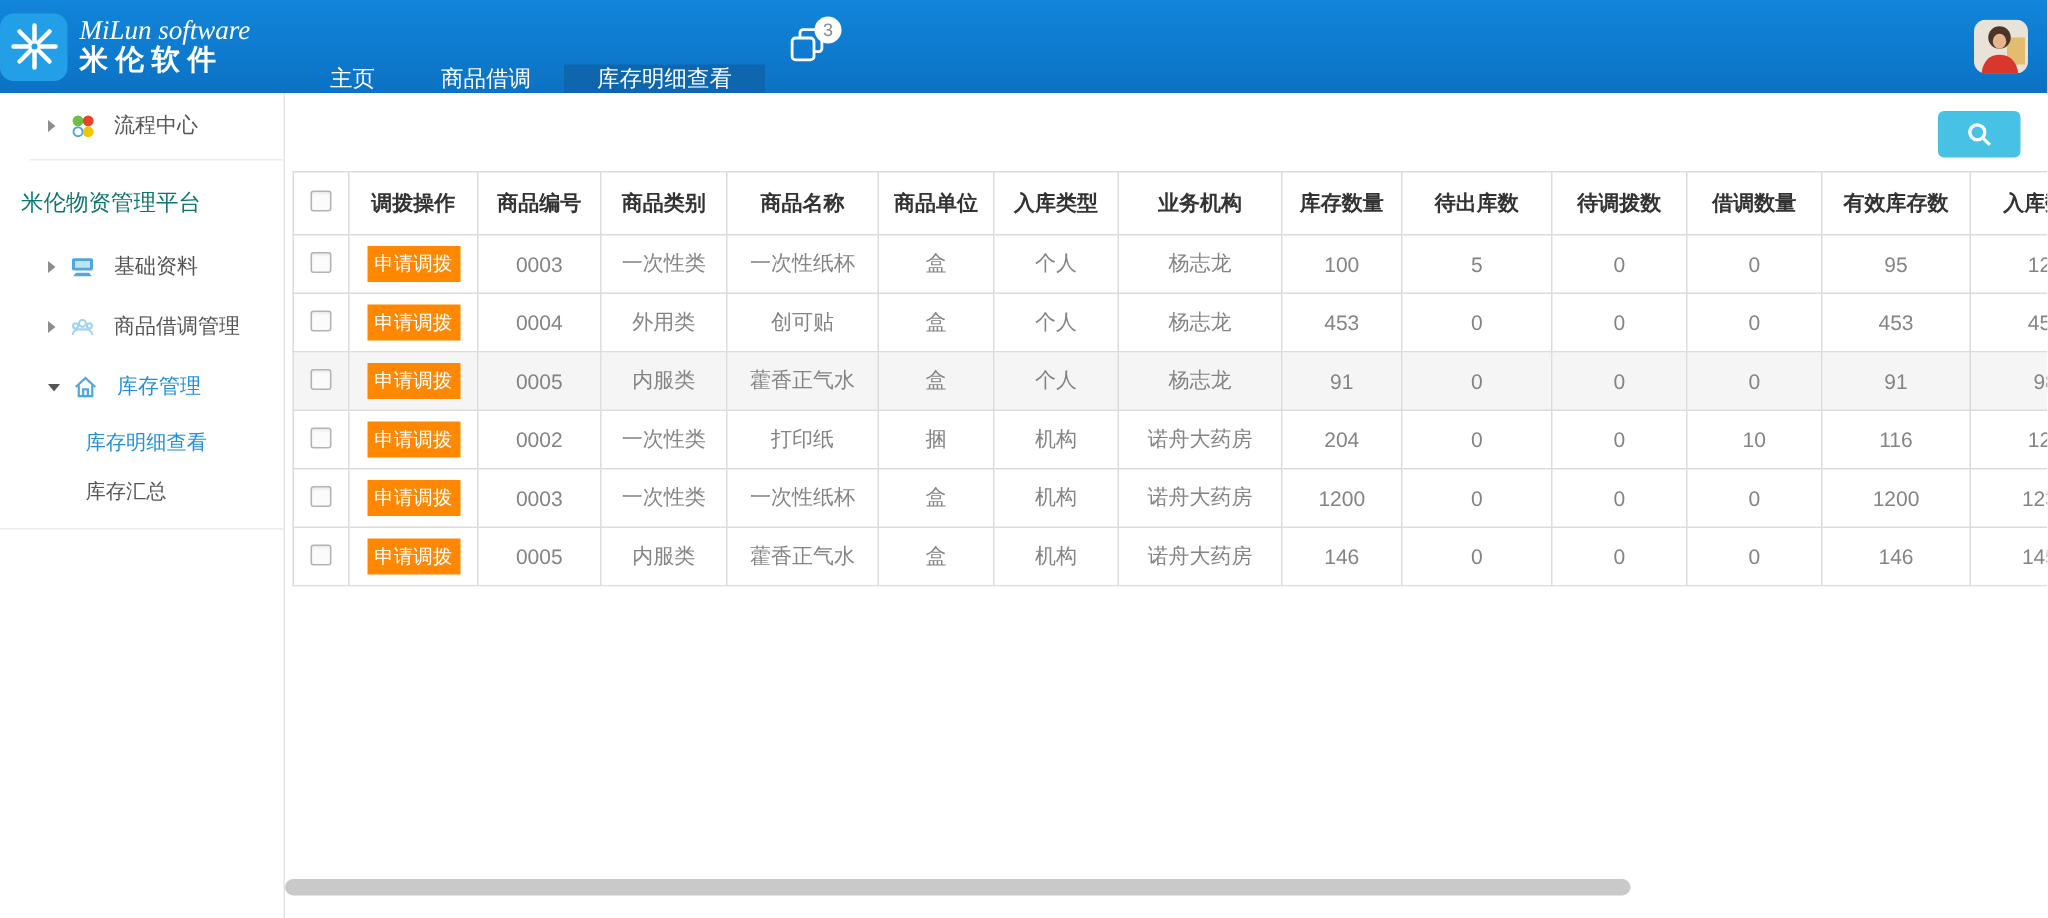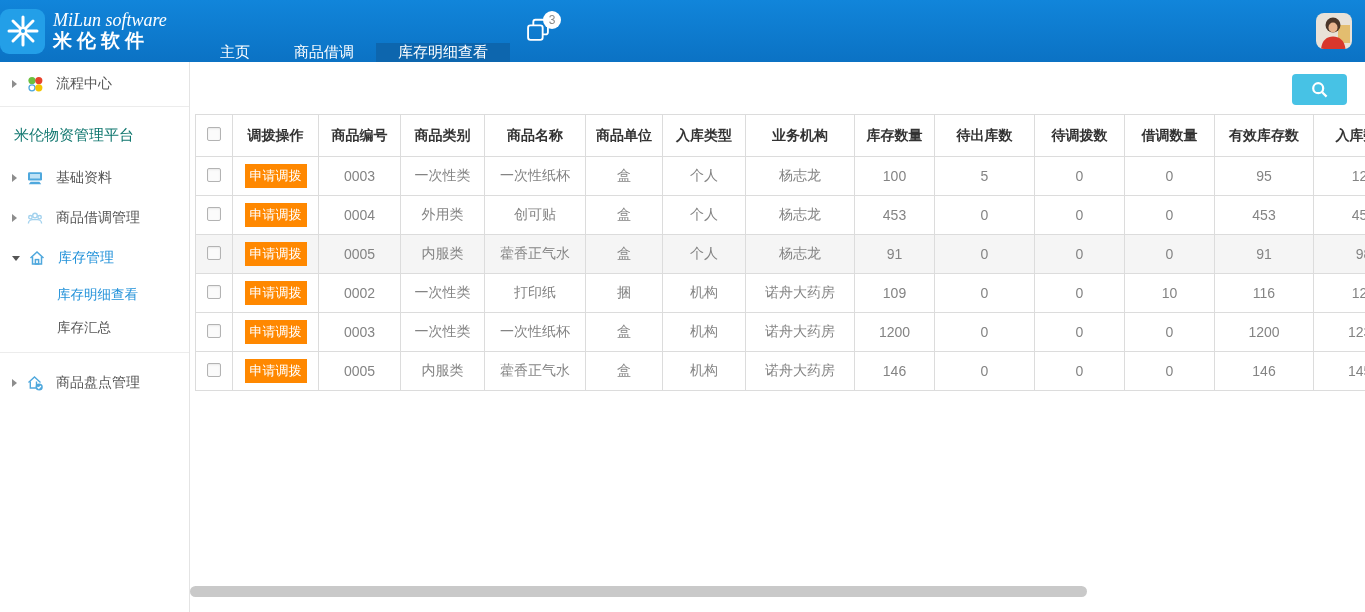--- a/index.html
+++ b/index.html
@@ -25,21 +25,21 @@
     display:flex; align-items:center; justify-content:center; }
   .avatar { margin-left:auto; margin-right:13px; align-self:center; width:36px; height:36px;
     border-radius:8px; overflow:hidden; cursor:pointer; flex:0 0 36px; }
 
   
   .body-row { display:flex; height:550px; }
 
   
   .sidebar { width:190px; flex:0 0 190px; background:#fff; border-right:1px solid #e4e4e4; }
   .side-item { display:flex; align-items:center; height:40px; padding-left:12px;
-    color:#555; font-size:14px; cursor:pointer; }
+    color:#555; font-size:14px; cursor:pointer;margin-left:20px; }
   .side-item .label { margin-left:12px; }
   .side-item.process { height:45px; border-bottom:1px solid #ececec; }
   .side-item.active-parent .label { color:#2191d9; }
   .caret { width:0; height:0; flex:0 0 6px; margin-right:8px; }
   .caret.r { border-top:4px solid transparent; border-bottom:4px solid transparent; border-left:5px solid #8d8d8d; }
   .caret.d { border-left:4px solid transparent; border-right:4px solid transparent; border-top:5px solid #555; }
   .side-section { padding:19px 0 13px 14px; color:#0f766e; font-size:15px; }
   .sub-item { height:33px; display:flex; align-items:center; padding-left:57px;
     color:#555; font-size:13.5px; cursor:pointer; }
   .sub-item.active { color:#2191d9; }
@@ -173,34 +173,20 @@
           </svg>
       </span>
       <span class="label">库存管理</span>
     </div>
 
     <div class="sub-item active">库存明细查看</div>
     <div class="sub-item">库存汇总</div>
 
     <div class="side-divider"></div>
 
-    <div class="side-item check">
-      <span class="caret r"></span>
-      <span class="icon16">
-        <svg width="18" height="18" viewBox="0 0 18 18">
-            <g fill="none" stroke="#4fa8dd" stroke-width="1.4">
-              <path d="M2.5 8.5L8.5 3l6 5.5"></path>
-              <path d="M4.3 7.4V14h6.2V7.4"></path>
-            </g>
-            <circle cx="13.2" cy="13" r="3.6" fill="#4fa8dd"></circle>
-            <path d="M11.5 13l1.3 1.3 2.1-2.3" stroke="#fff" stroke-width="1.3" fill="none"></path>
-          </svg>
-      </span>
-      <span class="label">商品盘点管理</span>
-    </div>
   </div>
 
   <div class="main">
     <div class="toolbar">
       <button class="search-btn">
         <svg width="20" height="20" viewBox="0 0 20 20">
             <g fill="none" stroke="#fff" stroke-width="2.2">
               <circle cx="8.2" cy="8.2" r="5"></circle>
               <path d="M12.2 12.2l4.4 4.4"></path>
             </g>
@@ -295,21 +281,21 @@
           </tr>
           <tr>
             <td><span class="cbx"></span></td>
             <td><button class="apply-btn">申请调拨</button></td>
             <td>0002</td>
             <td>一次性类</td>
             <td>打印纸</td>
             <td>捆</td>
             <td>机构</td>
             <td>诺舟大药房</td>
-            <td>109</td>
+            <td>204</td>
             <td>0</td>
             <td>0</td>
             <td>10</td>
             <td>116</td>
             <td>121</td>
           </tr>
           <tr>
             <td><span class="cbx"></span></td>
             <td><button class="apply-btn">申请调拨</button></td>
             <td>0003</td>

